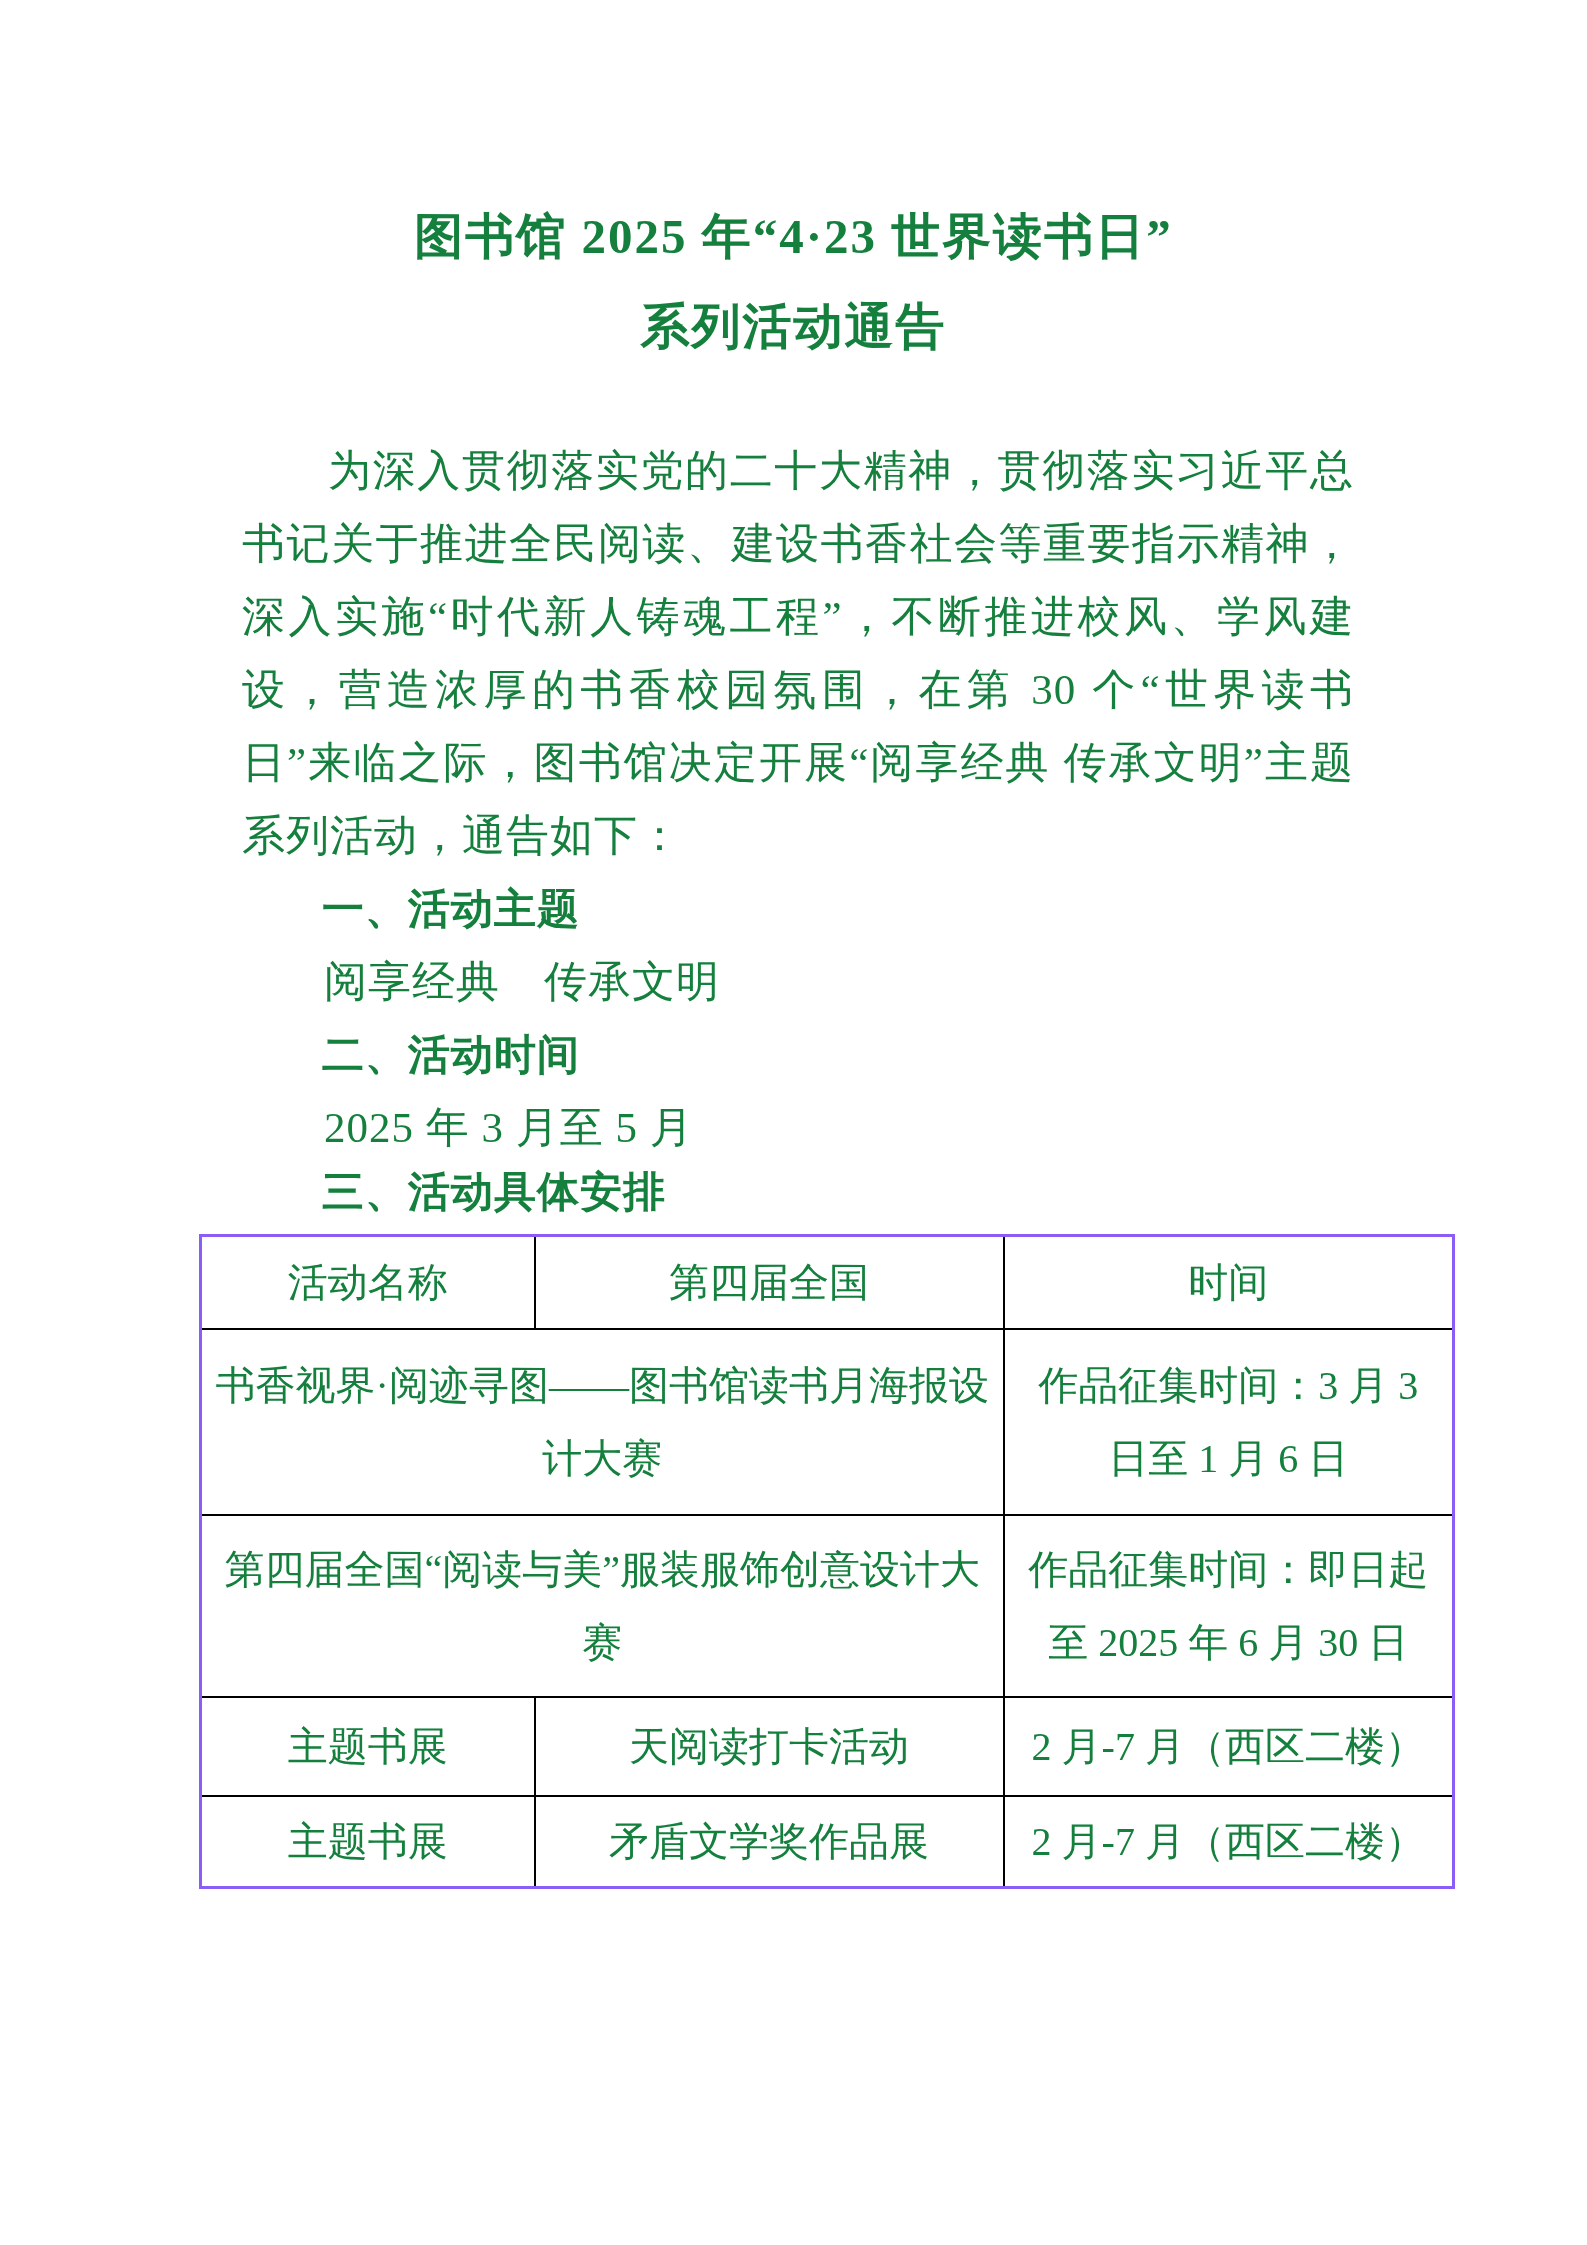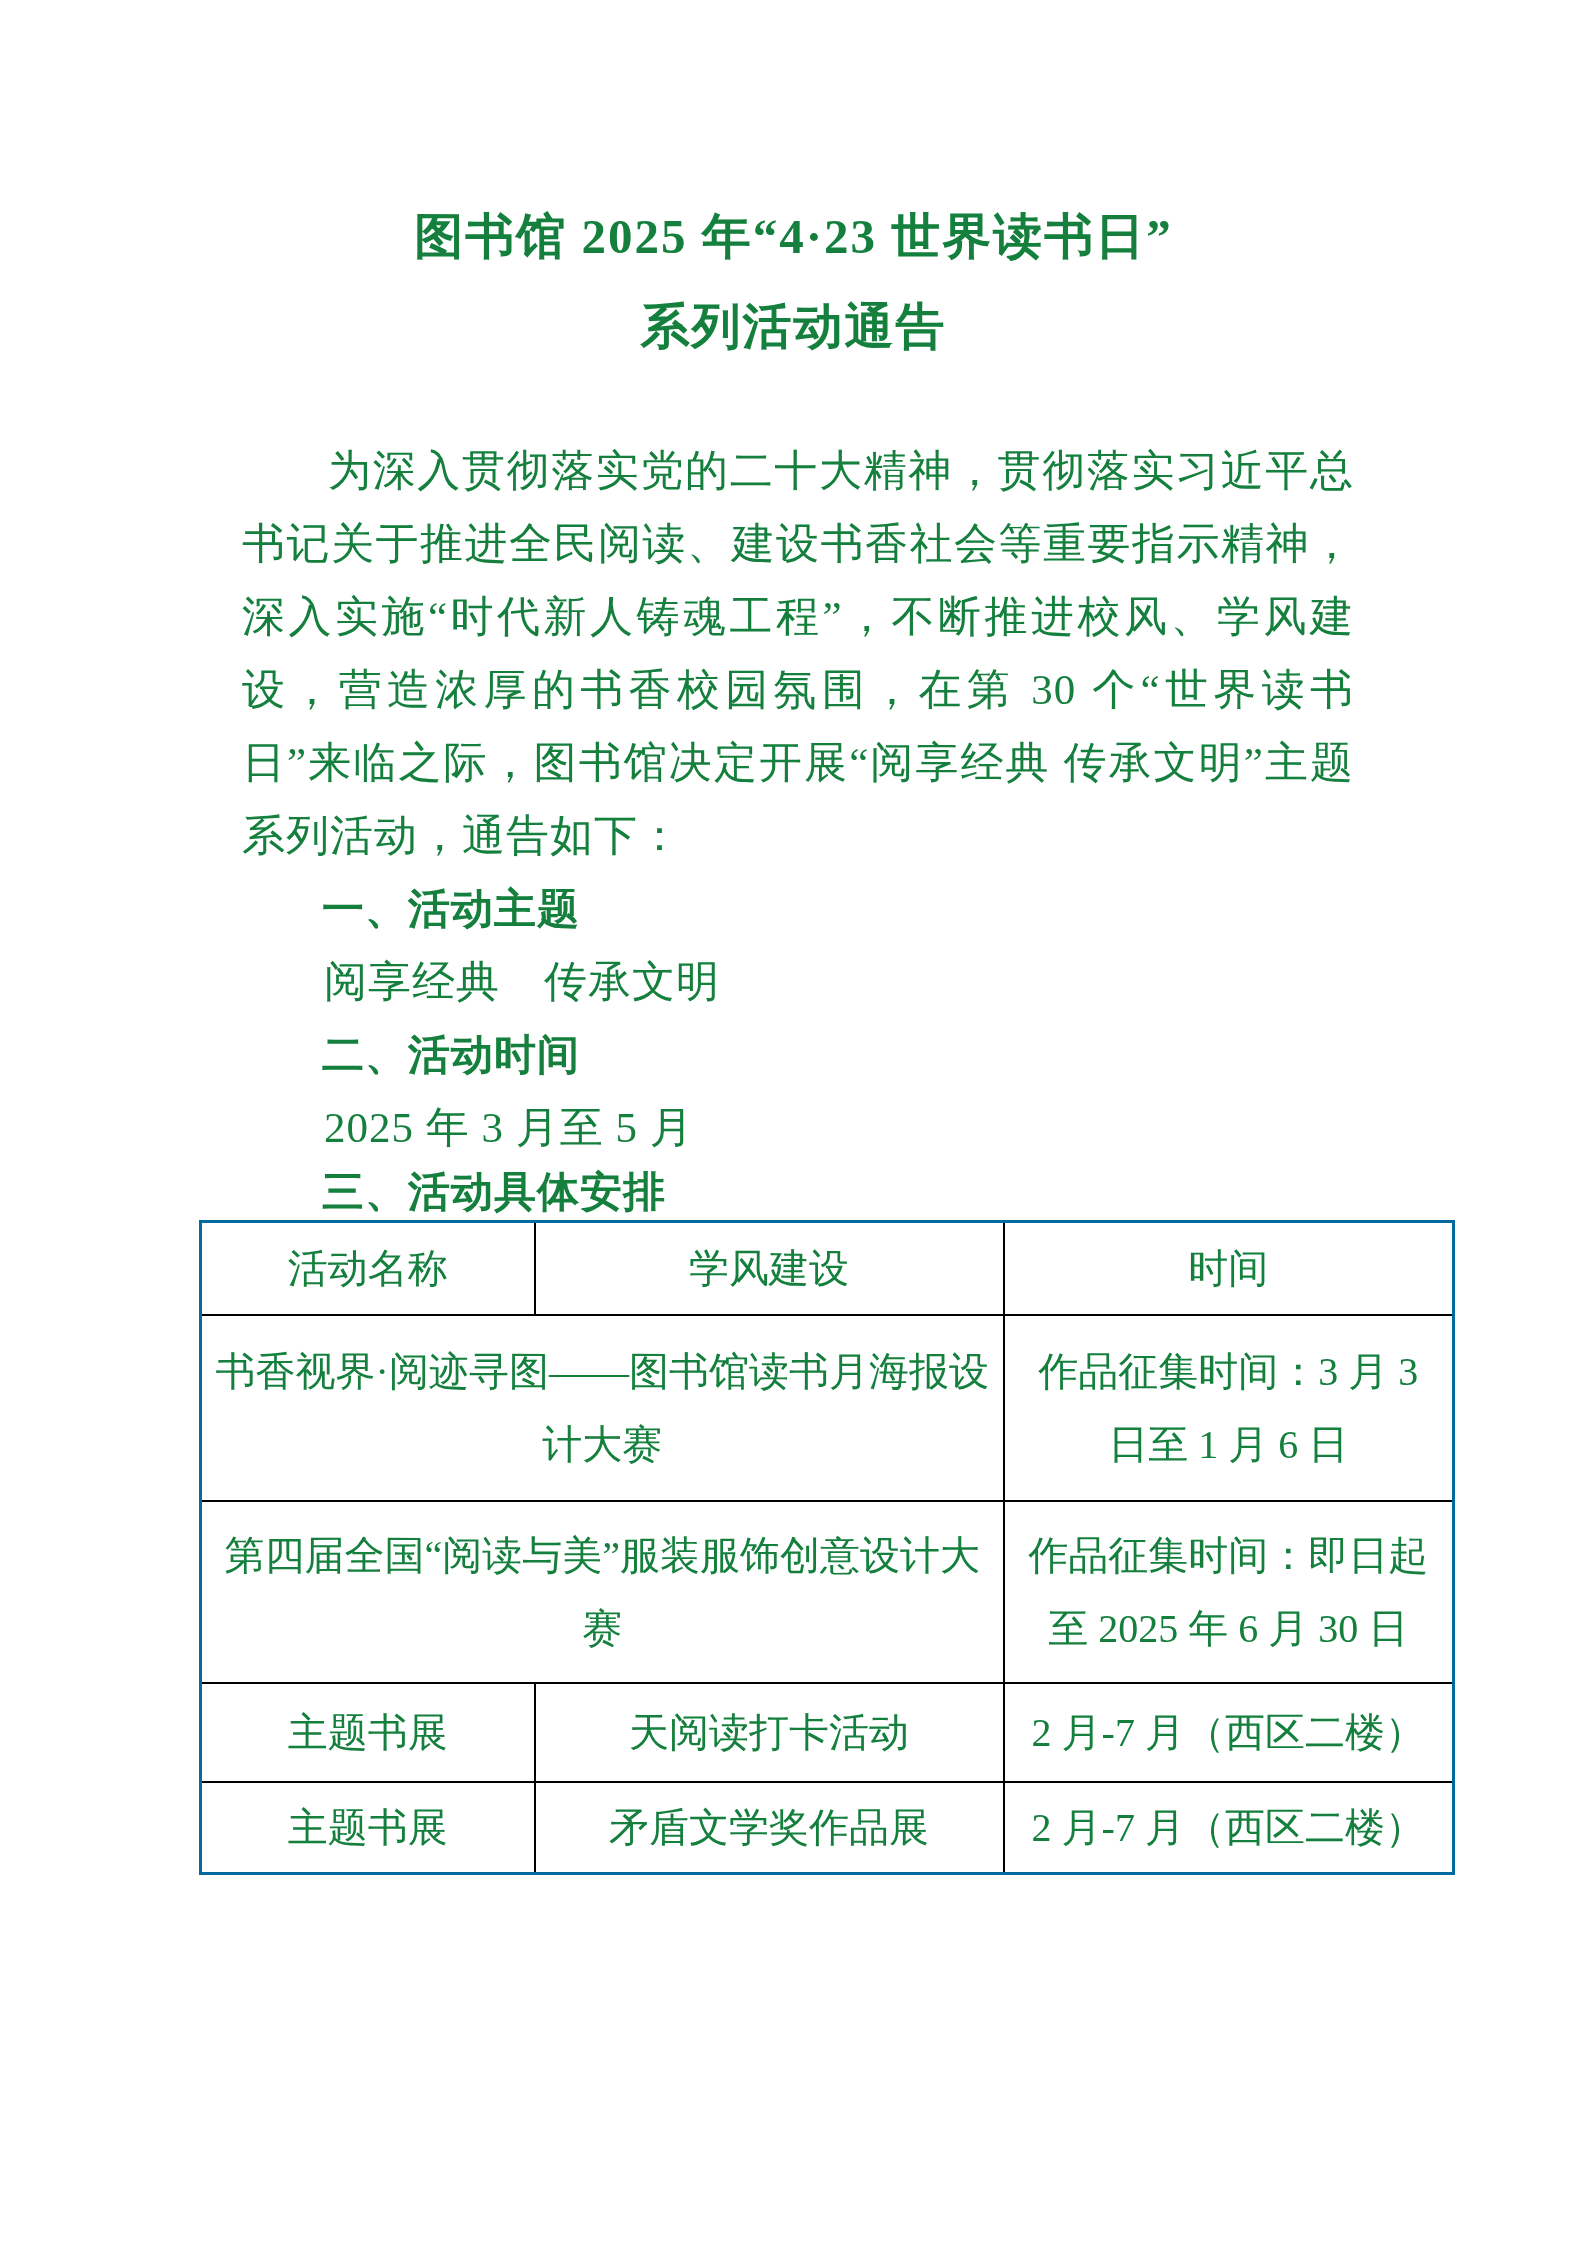--- a/index.html
+++ b/index.html
@@ -53,22 +53,22 @@
     font-size: 43px;
     line-height: 73px;
     padding-left: 82px;
     letter-spacing: 1px;
   }
   .activity-table {
     border-collapse: collapse;
     table-layout: fixed;
     width: 1253px;
     margin-left: -43px;
-    margin-top: 0;
-    border: 3px solid #0369a1;
+    margin-top: 14px;
+    border: 3px solid #8b5cf6;
   }
   .activity-table th,
   .activity-table td {
     border: 2px solid #000;
     text-align: center;
     vertical-align: middle;
     font-weight: normal;
     font-size: 40px;
     line-height: 73px;
     padding: 2px 10px;
@@ -108,21 +108,21 @@
 
     <table class="activity-table">
       <colgroup>
         <col class="col-name">
         <col class="col-content">
         <col class="col-time">
       </colgroup>
       <tbody>
         <tr class="row-header">
           <th>活动名称</th>
-          <th>学风建设</th>
+          <th>第四届全国</th>
           <th>时间</th>
         </tr>
         <tr class="row-tall-1">
           <td colspan="2">书香视界·阅迹寻图——图书馆读书月海报设计大赛</td>
           <td>作品征集时间：3 月 3 日至 1 月 6 日</td>
         </tr>
         <tr class="row-tall-2">
           <td colspan="2">第四届全国“阅读与美”服装服饰创意设计大赛</td>
           <td>作品征集时间：即日起至 2025 年 6 月 30 日</td>
         </tr>

